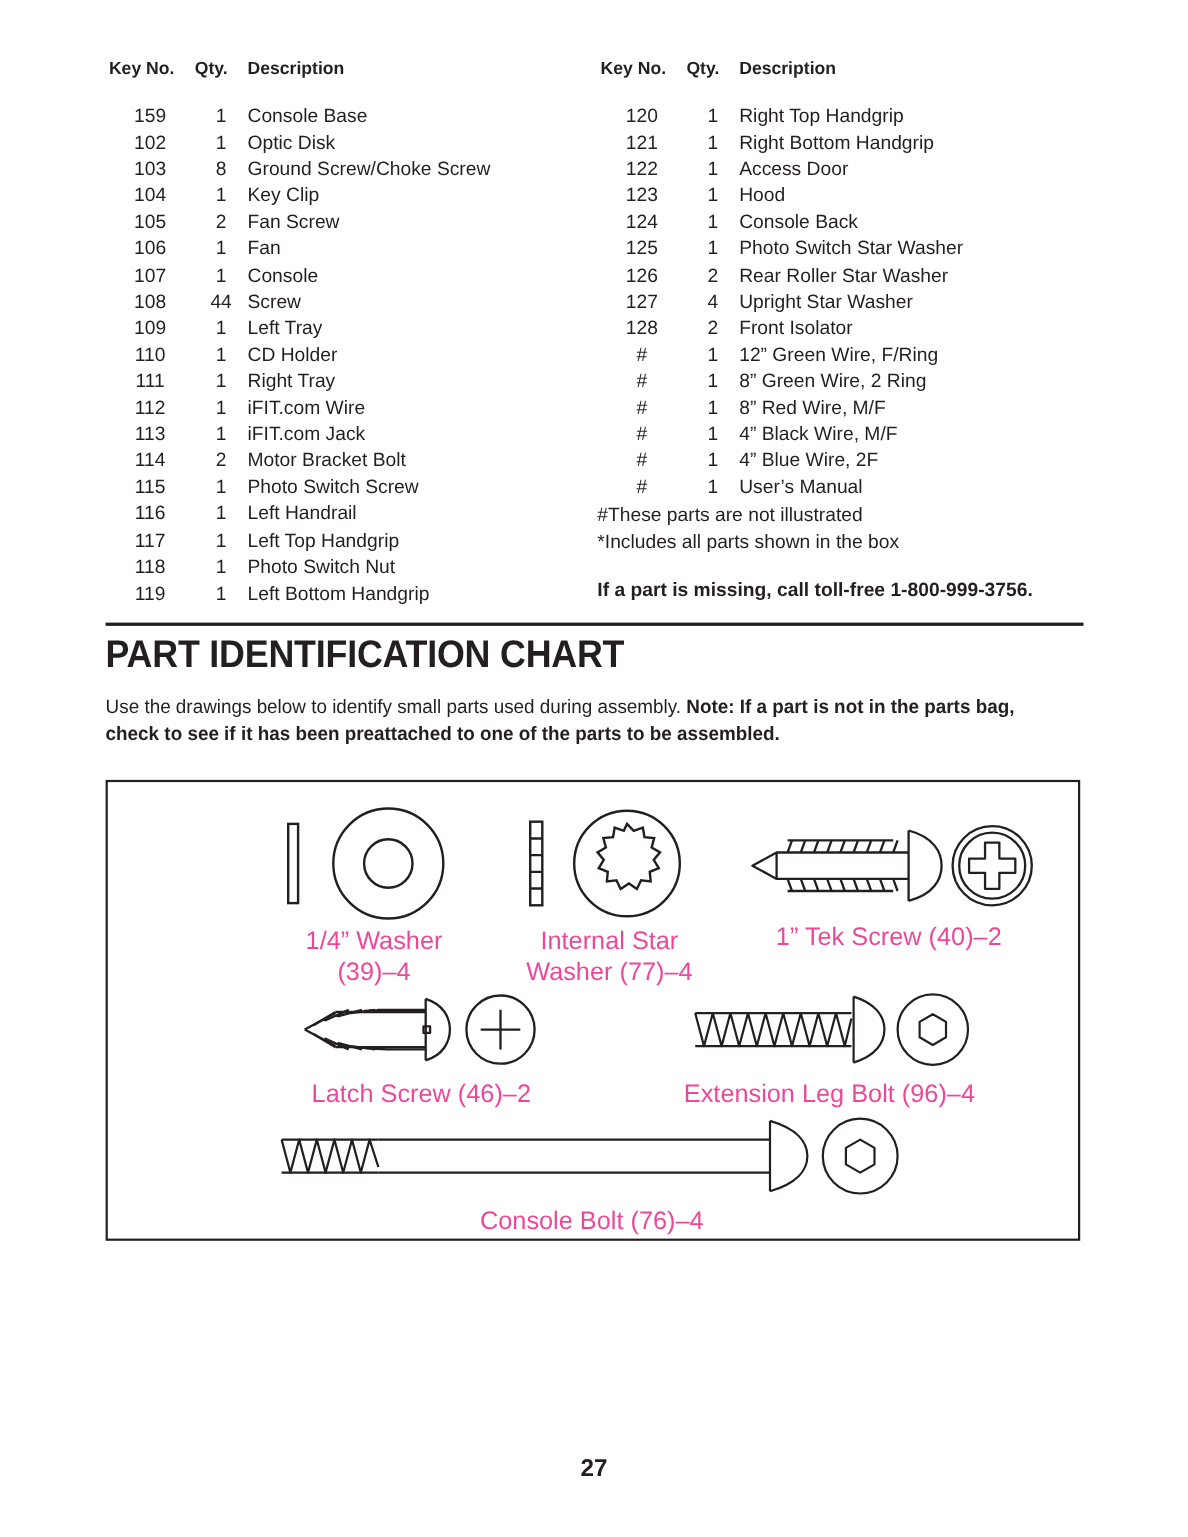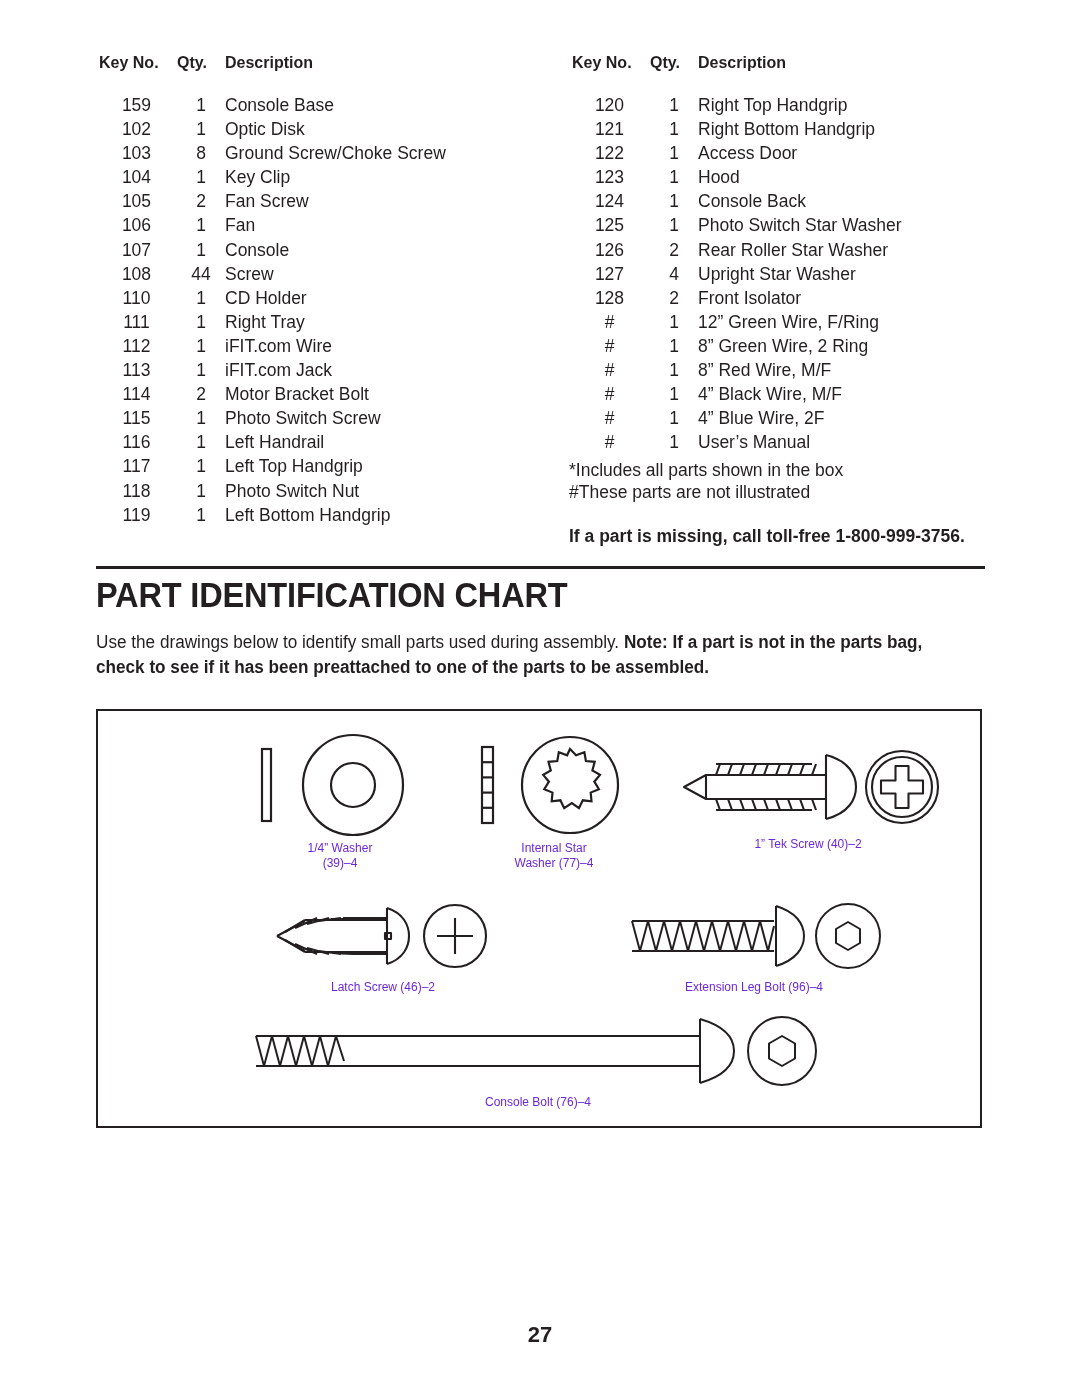--- a/index.html
+++ b/index.html
@@ -17,21 +17,20 @@
   }
 
   
   .parts-lists {
     position: absolute;
     left: 96px;
     top: 55px;
     width: 889px;
     display: flex;
     flex-direction: row;
-    gap: 26px;
   }
   .parts-col {
     width: 447px;
     flex: 0 0 447px;
   }
   .parts-col.right { width: 442px; flex: 0 0 442px; }
 
   table.parts {
     border-collapse: collapse;
     font-size: 17.5px;
@@ -117,25 +116,25 @@
   }
   .part-fig {
     position: absolute;
     text-align: center;
   }
   .part-fig .fig-art {
     display: block;
     margin: 0 auto;
   }
   .part-fig .fig-label {
-    font-size: 12px;
+    font-size: 23px;
     line-height: 1.22;
     margin-top: 4px;
     white-space: pre-line;
-    color: #6d28d9;
+    color: #ec4899;
   }
 
   
   #fig-washer      { left: 132px; top: 22px;  width: 220px; }
   #fig-star        { left: 350px; top: 22px;  width: 212px; }
   #fig-tek         { left: 560px; top: 30px;  width: 300px; }
   #fig-latch       { left: 130px; top: 185px; width: 310px; }
   #fig-extleg      { left: 486px; top: 185px; width: 340px; }
   #fig-console     { left: 130px; top: 300px; width: 620px; }
 
@@ -199,20 +198,25 @@
             <td class="c-key">107</td>
             <td class="c-qty">1</td>
             <td class="c-desc">Console</td>
           </tr>
         <tr>
             <td class="c-key">108</td>
             <td class="c-qty">44</td>
             <td class="c-desc">Screw</td>
           </tr>
         <tr>
+            <td class="c-key">109</td>
+            <td class="c-qty">1</td>
+            <td class="c-desc">Left Tray</td>
+          </tr>
+        <tr>
             <td class="c-key">110</td>
             <td class="c-qty">1</td>
             <td class="c-desc">CD Holder</td>
           </tr>
         <tr>
             <td class="c-key">111</td>
             <td class="c-qty">1</td>
             <td class="c-desc">Right Tray</td>
           </tr>
         <tr>
@@ -340,22 +344,22 @@
             <td class="c-desc">4” Blue Wire, 2F</td>
           </tr>
         <tr>
             <td class="c-key">#</td>
             <td class="c-qty">1</td>
             <td class="c-desc">User’s Manual</td>
           </tr>
       </tbody>
     </table>
 
+    <div class="footnote">#These parts are not illustrated</div>
     <div class="footnote first">*Includes all parts shown in the box</div>
-    <div class="footnote">#These parts are not illustrated</div>
     <div class="missing-line">If a part is missing, call toll-free 1-800-999-3756.</div>
   </div>
 </div>
 
 <div class="section-rule"></div>
 <div class="section-title">PART IDENTIFICATION CHART</div>
 
 <div class="intro"><span>Use the drawings below to identify small parts used during assembly. </span><b>Note: If a part is not in the parts bag, check to see if it has been preattached to one of the parts to be assembled.</b></div>
 
 <div class="chart-box">

